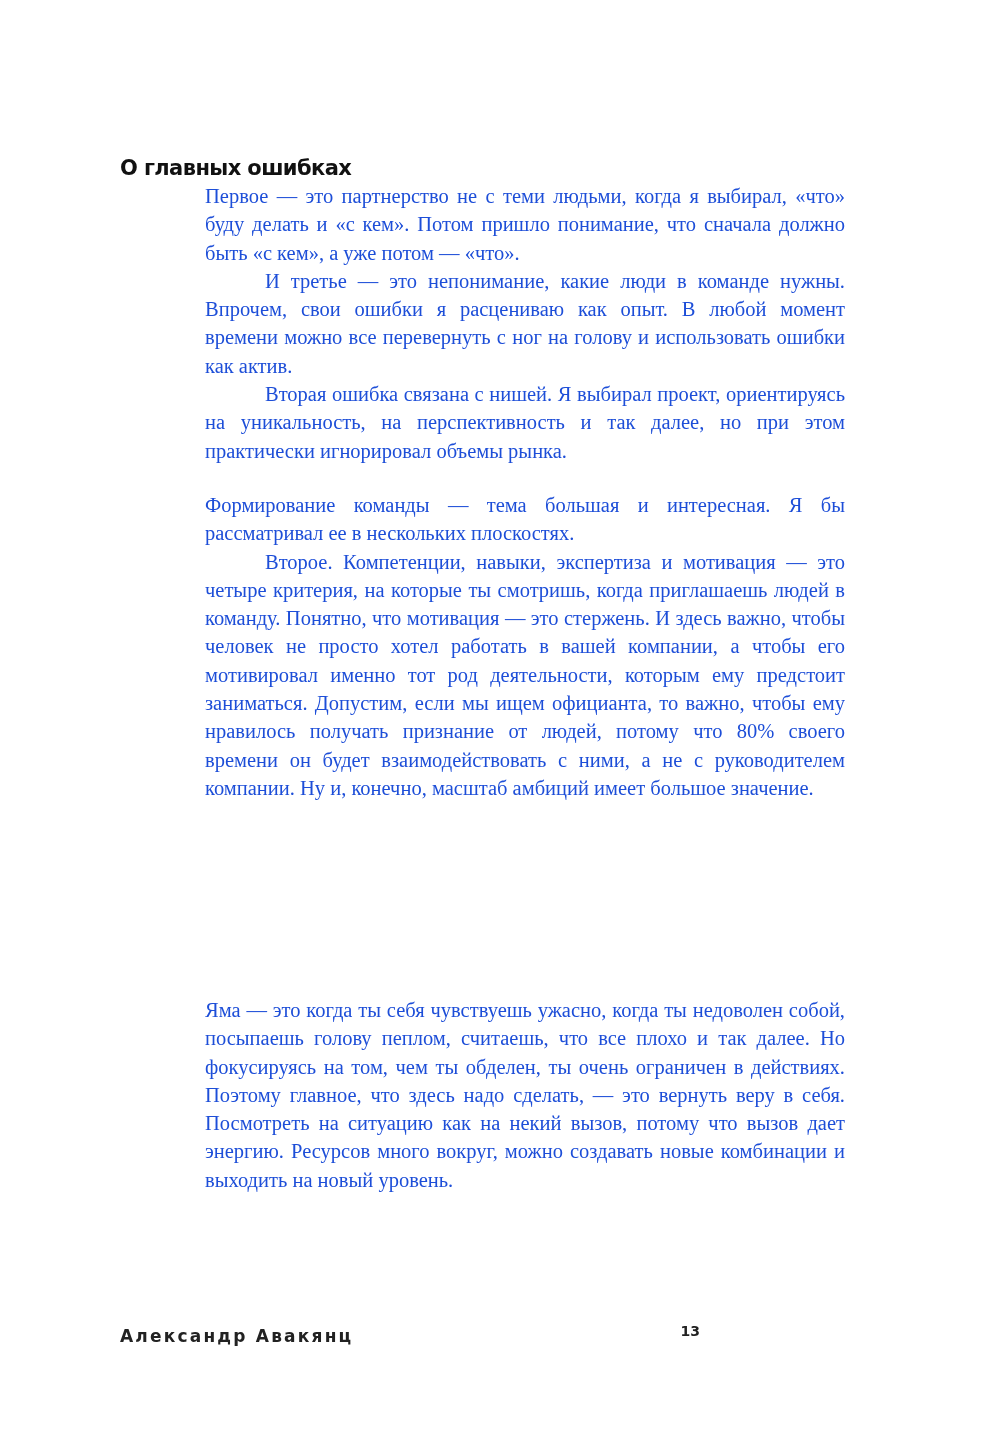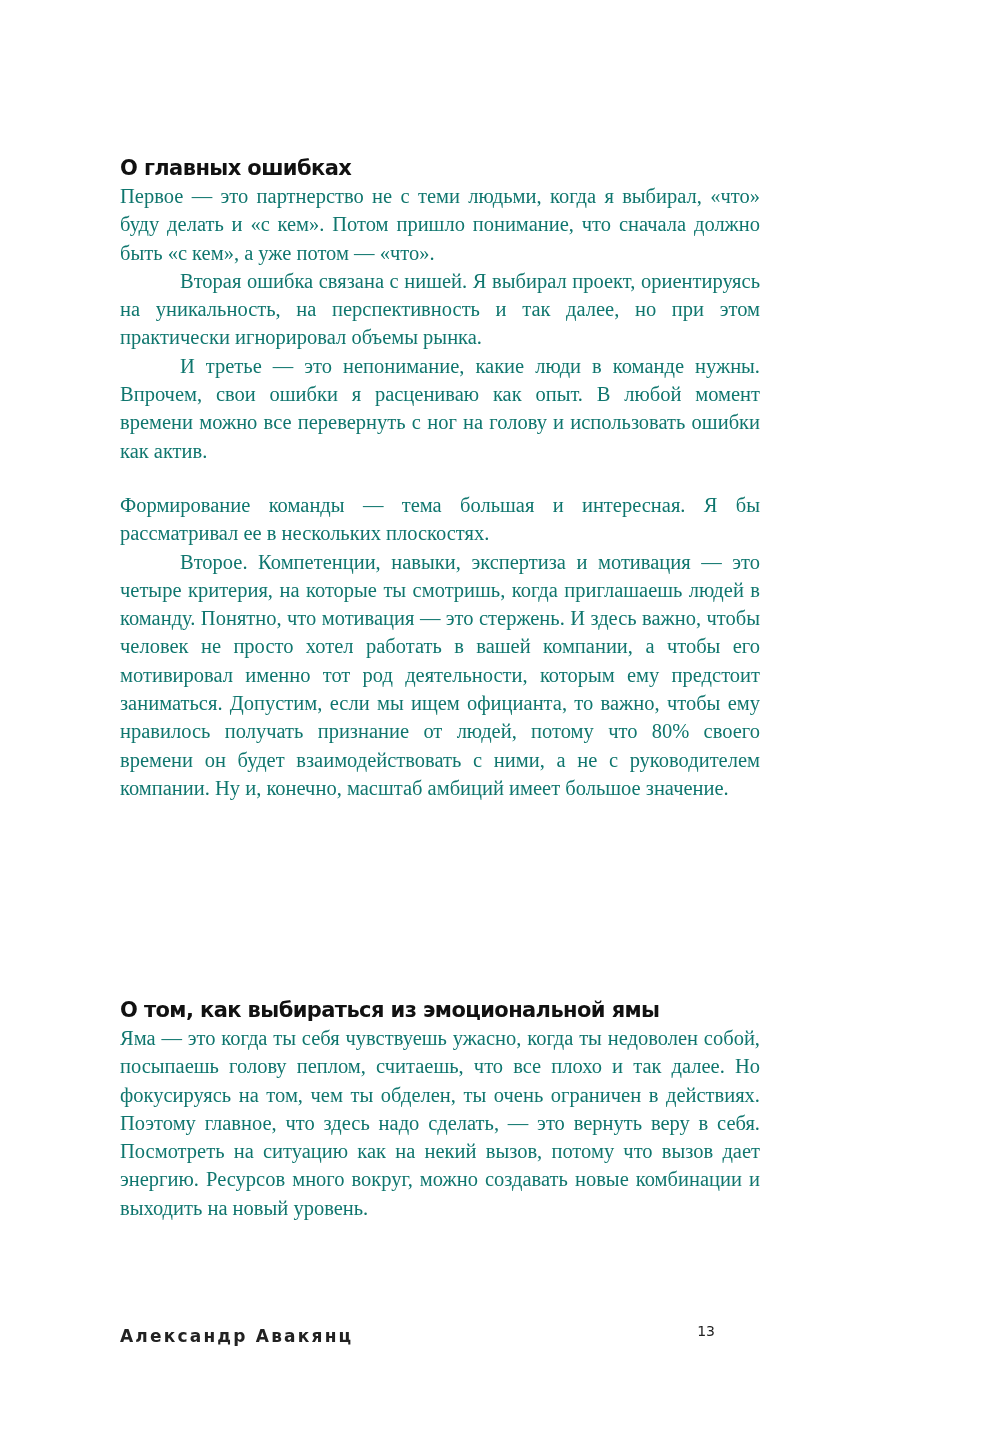--- a/index.html
+++ b/index.html
@@ -1,48 +1,47 @@
 <!DOCTYPE html>
 <html><head>
 <meta charset="utf-8">
 <style>
   html, body { margin:0; padding:0; background:#fff; }
   body { width:992px; height:1447px; position:relative; overflow:hidden; color:#1a1a1a; }
   .page { position:absolute; left:0; top:0; width:856px; height:1447px; }
   .section { position:absolute; left:120px; width:730px; }
   .heading { font-family:"DejaVu Sans", sans-serif; font-weight:bold; font-size:21px; letter-spacing:-0.6px; line-height:28px; margin:0; color:#111; }
-  .body { width:640px; font-family:"Liberation Serif", serif; font-size:20.5px; line-height:28.3px; text-align:justify; color:#0f766e; }
+  .body { margin-left:85px; width:640px; font-family:"Liberation Serif", serif; font-size:20.5px; line-height:28.3px; text-align:justify; color:#1d4ed8; }
   .para { margin:0; }
   .para.indent { text-indent:60px; }
   .footer-author { position:absolute; left:120px; top:1326px; font-family:"DejaVu Sans", sans-serif; font-size:17px; font-weight:bold; letter-spacing:2.2px; color:#222; }
-  .footer-page { position:absolute; right:141px; top:1323px; font-family:"DejaVu Sans", sans-serif; font-size:14px; font-weight:normal; color:#222;text-align:center; }
+  .footer-page { position:absolute; right:156px; top:1323px; font-family:"DejaVu Sans", sans-serif; font-size:14px; font-weight:bold; color:#222;text-align:center; }
 </style>
 </head>
 <body>
 
 <div class="page">
 
   <div class="section" style="top:154px;">
     <h2 class="heading">О главных ошибках</h2>
     <div class="body">
       <p class="para">Первое — это партнерство не с теми людьми, когда я выбирал, «что» буду делать и «с кем». Потом пришло понимание, что сначала должно быть «с кем», а уже потом — «что».</p>
+      <p class="para indent">И третье — это непонимание, какие люди в команде нужны. Впрочем, свои ошибки я расцениваю как опыт. В любой момент времени можно все перевернуть с ног на голову и использовать ошибки как актив.</p>
       <p class="para indent">Вторая ошибка связана с нишей. Я выбирал проект, ориентируясь на уникальность, на перспективность и так далее, но при этом практически игнорировал объемы рынка.</p>
-      <p class="para indent">И третье — это непонимание, какие люди в команде нужны. Впрочем, свои ошибки я расцениваю как опыт. В любой момент времени можно все перевернуть с ног на голову и использовать ошибки как актив.</p>
     </div>
   </div>
 
   <div class="section" style="top:491px;">
     <div class="body">
       <p class="para">Формирование команды — тема большая и интересная. Я бы рассматривал ее в нескольких плоскостях.</p>
       <p class="para indent">Второе. Компетенции, навыки, экспертиза и мотивация — это четыре критерия, на которые ты смотришь, когда приглашаешь людей в команду. Понятно, что мотивация — это стержень. И здесь важно, чтобы человек не просто хотел работать в вашей компании, а чтобы его мотивировал именно тот род деятельности, которым ему предстоит заниматься. Допустим, если мы ищем официанта, то важно, чтобы ему нравилось получать признание от людей, потому что 80% своего времени он будет взаимодействовать с ними, а не с руководителем компании. Ну и, конечно, масштаб амбиций имеет большое значение.</p>
     </div>
   </div>
 
   <div class="section" style="top:996px;">
-    <h2 class="heading">О том, как выбираться из эмоциональной ямы</h2>
     <div class="body">
       <p class="para">Яма — это когда ты себя чувствуешь ужасно, когда ты недоволен собой, посыпаешь голову пеплом, считаешь, что все плохо и так далее. Но фокусируясь на том, чем ты обделен, ты очень ограничен в действиях. Поэтому главное, что здесь надо сделать, — это вернуть веру в себя. Посмотреть на ситуацию как на некий вызов, потому что вызов дает энергию. Ресурсов много вокруг, можно создавать новые комбинации и выходить на новый уровень.</p>
     </div>
   </div>
 
   <div class="footer-author">Александр Авакянц</div>
   <div class="footer-page">13</div>
 </div>
 
 </body></html>

